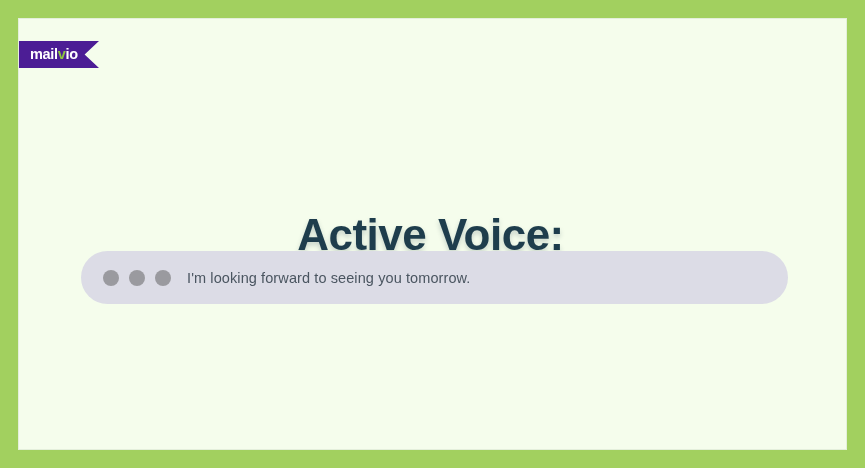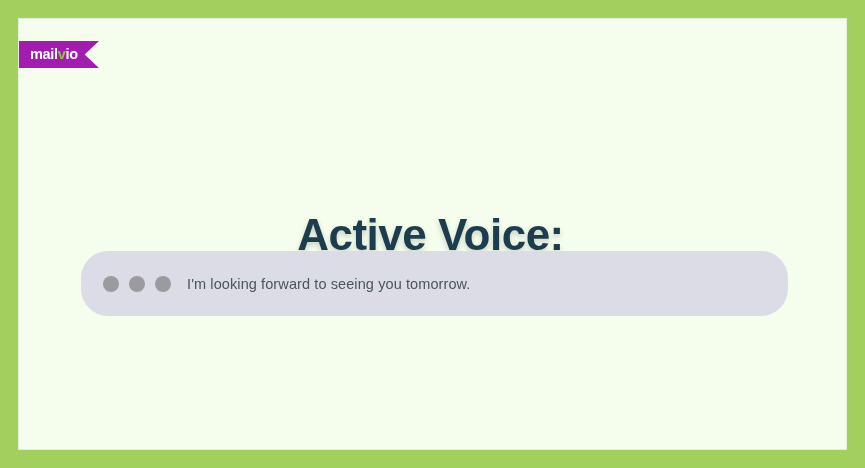--- a/index.html
+++ b/index.html
@@ -35,21 +35,21 @@
     box-sizing: border-box;
   }
 
   
   .logo-ribbon {
     position: absolute;
     left: 0;
     top: 22px;
     width: 80px;
     height: 27px;
-    background: #a21caf;
+    background: #4c1d95;
     display: flex;
     align-items: center;
     justify-content: flex-start;
     padding-left: 11px;
     box-sizing: border-box;
     z-index: 5;
     -webkit-clip-path: polygon(0 0, 100% 0, 100% 100%, 0 100%, 0 100%);
     clip-path: polygon(0 0, 100% 0, 82% 50%, 100% 100%, 0 100%);
   }
   .logo-text {
@@ -78,21 +78,21 @@
     text-shadow: 0 3px 5px rgba(30, 61, 76, 0.22);
     line-height: 1.1;
   }
 
   
   .message-bubble {
     position: absolute;
     left: 62px;
     top: 232px;
     width: 707px;
-    height: 65px;
+    height: 53px;
     background: #dcdce6;
     border-radius: 27px;
     display: flex;
     align-items: center;
     padding-left: 22px;
     box-sizing: border-box;
   }
   .typing-dots {
     display: flex;
     align-items: center;

